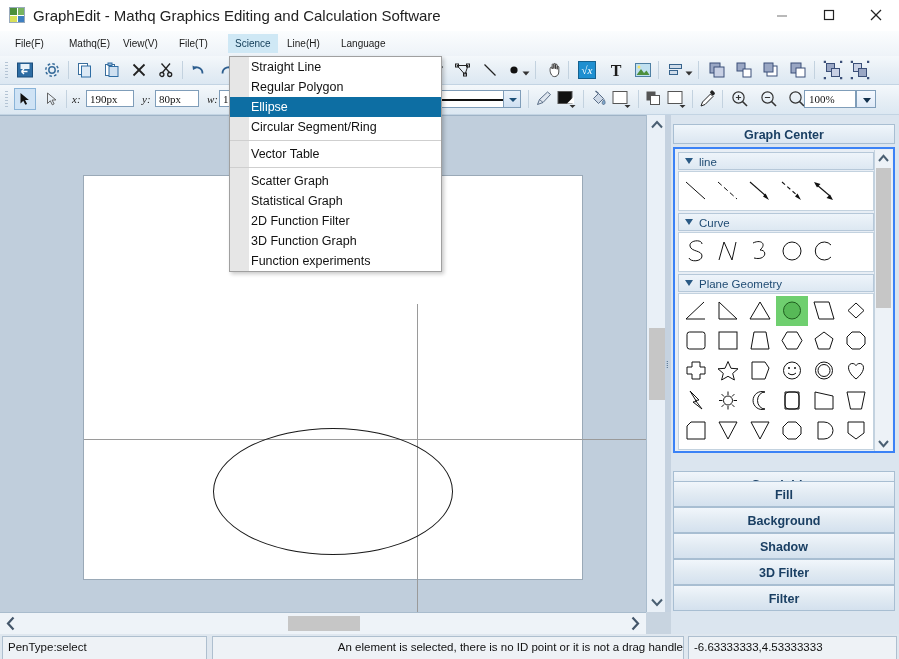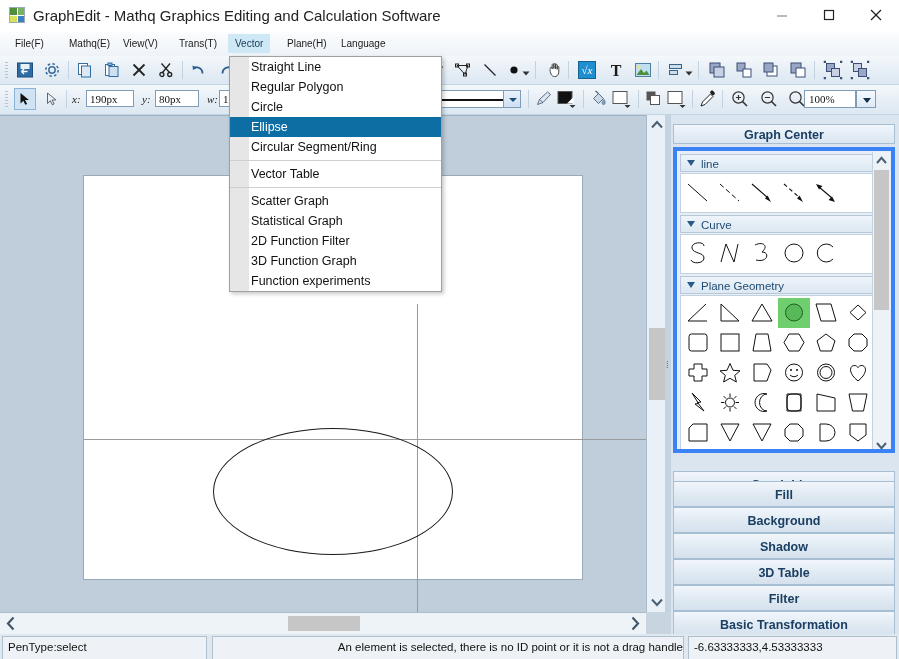--- a/index.html
+++ b/index.html
@@ -97,21 +97,21 @@
   .hscroll .arrw.lt{left:0;}
   .hscroll .arrw.rt{right:0;}
   .hthumb{position:absolute;left:288px;top:3px;width:72px;height:15px;background:#c6c6c6;}
 
   
   .rpanel{position:absolute;left:671px;top:115px;width:228px;height:519px;background:#dbe5ef;}
   .gc-title{position:absolute;left:2px;top:9px;width:222px;height:20px;line-height:20px;
     text-align:center;font-weight:bold;font-size:12.5px;color:#1a3f63;
     background:linear-gradient(180deg,#f0f6fb,#dbe6f1);border:1px solid #a8bed2;box-sizing:border-box;}
   .gc-body{position:absolute;left:2px;top:32px;width:222px;height:306px;background:#e8eef5;
-    border:4px solid #3b82f6;box-sizing:border-box;overflow:hidden;}
+    border:2px solid #3b82f6;box-sizing:border-box;overflow:hidden;}
   .gc-scrollarea{position:absolute;left:1px;top:1px;width:200px;height:302px;overflow:hidden;}
   .grp-head{position:relative;margin:2px 2px 0 2px;height:18px;line-height:18px;
     background:linear-gradient(180deg,#eef4fa,#dde8f2);border:1px solid #b6c8d9;box-sizing:border-box;
     font-size:11.5px;color:#1f4b73;padding-left:20px;}
   .grp-head .tri{position:absolute;left:6px;top:5px;width:0;height:0;}
   .tri.down{border-left:4.5px solid transparent;border-right:4.5px solid transparent;border-top:6px solid #2a5a85;}
   .grp-body{margin:1px 2px 2px 2px;background:#fff;border:1px solid #c3d2df;box-sizing:border-box;}
   .shapegrid{display:flex;flex-wrap:wrap;padding:2px 1px;}
   .cell{width:32px;height:30px;position:relative;}
   .cell.selected{background:#6fcf6f;}
@@ -174,23 +174,23 @@
           <line x1="3" y1="3" x2="13" y2="13" stroke="#222" stroke-width="1.2"></line>
           <line x1="13" y1="3" x2="3" y2="13" stroke="#222" stroke-width="1.2"></line>
         </svg>
     </div>
   </div>
 
   <div class="menubar">
     <div class="menu-item" style="left:8px">File(F)</div>
     <div class="menu-item" style="left:62px">Mathq(E)</div>
     <div class="menu-item" style="left:116px">View(V)</div>
-    <div class="menu-item" style="left:172px">Trans(T)</div>
-    <div class="menu-item active" style="left:228px">Vector</div>
-    <div class="menu-item" style="left:280px">Plane(H)</div>
+    <div class="menu-item" style="left:172px">File(T)</div>
+    <div class="menu-item active" style="left:228px">Science</div>
+    <div class="menu-item" style="left:280px">Line(H)</div>
     <div class="menu-item" style="left:334px">Language</div>
   </div>
 
   <div class="toolbar" id="toolbar1">
     <div class="grip" style="left:5px"></div>
 
     <div class="tb-btn" style="left:14px">
       <svg width="17" height="17" viewBox="0 0 17 17">
           <rect x="1" y="1.5" width="15" height="14" fill="#2e6da4" stroke="#1d4f7c"></rect>
           <rect x="4" y="2.5" width="9" height="5" fill="#e8f1f8"></rect>
@@ -777,36 +777,34 @@
               <path d="M4 6 L8.5 11.2 L13 6" fill="none" stroke="#4a5f72" stroke-width="2"></path>
             </svg>
         </div>
       </div>
     </div>
 
     <div class="acc-btn" style="top:356px">Graph Line</div>
     <div class="acc-btn" style="top:366px">Fill</div>
     <div class="acc-btn" style="top:392px">Background</div>
     <div class="acc-btn" style="top:418px">Shadow</div>
-    <div class="acc-btn" style="top:444px">3D Table</div>
+    <div class="acc-btn" style="top:444px">3D Filter</div>
     <div class="acc-btn" style="top:470px">Filter</div>
-    <div class="acc-btn" style="top:496px">Basic Transformation</div>
   </div>
 
   <div class="statusbar">
     <div class="sb-cell" id="sb-pen">PenType:select</div>
     <div class="sb-cell" id="sb-msg">An element is selected, there is no ID point or it is not a drag handle</div>
     <div class="sb-cell" id="sb-coord">-6.63333333,4.53333333</div>
   </div>
 
   <div class="dropdown">
     <div class="gutter"></div>
     <div class="dd-item">Straight Line</div>
     <div class="dd-item">Regular Polygon</div>
-    <div class="dd-item">Circle</div>
     <div class="dd-item hl">Ellipse</div>
     <div class="dd-item">Circular Segment/Ring</div>
     <div class="dd-sep"></div>
     <div class="dd-item">Vector Table</div>
     <div class="dd-sep"></div>
     <div class="dd-item">Scatter Graph</div>
     <div class="dd-item">Statistical Graph</div>
     <div class="dd-item">2D Function Filter</div>
     <div class="dd-item">3D Function Graph</div>
     <div class="dd-item">Function experiments</div>

